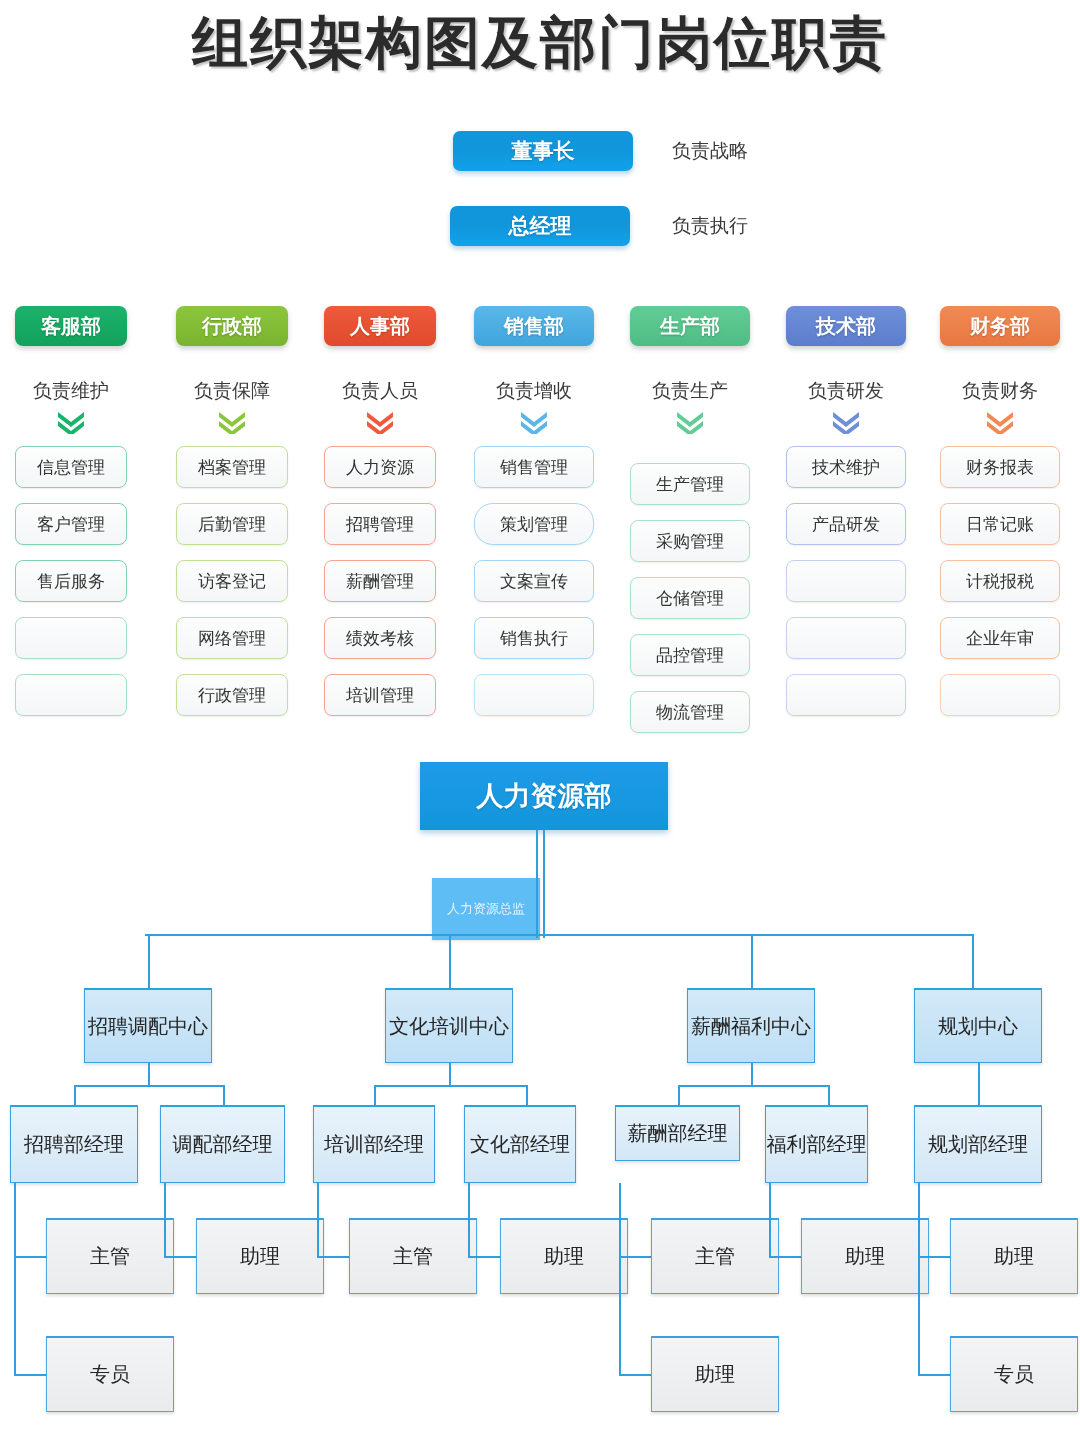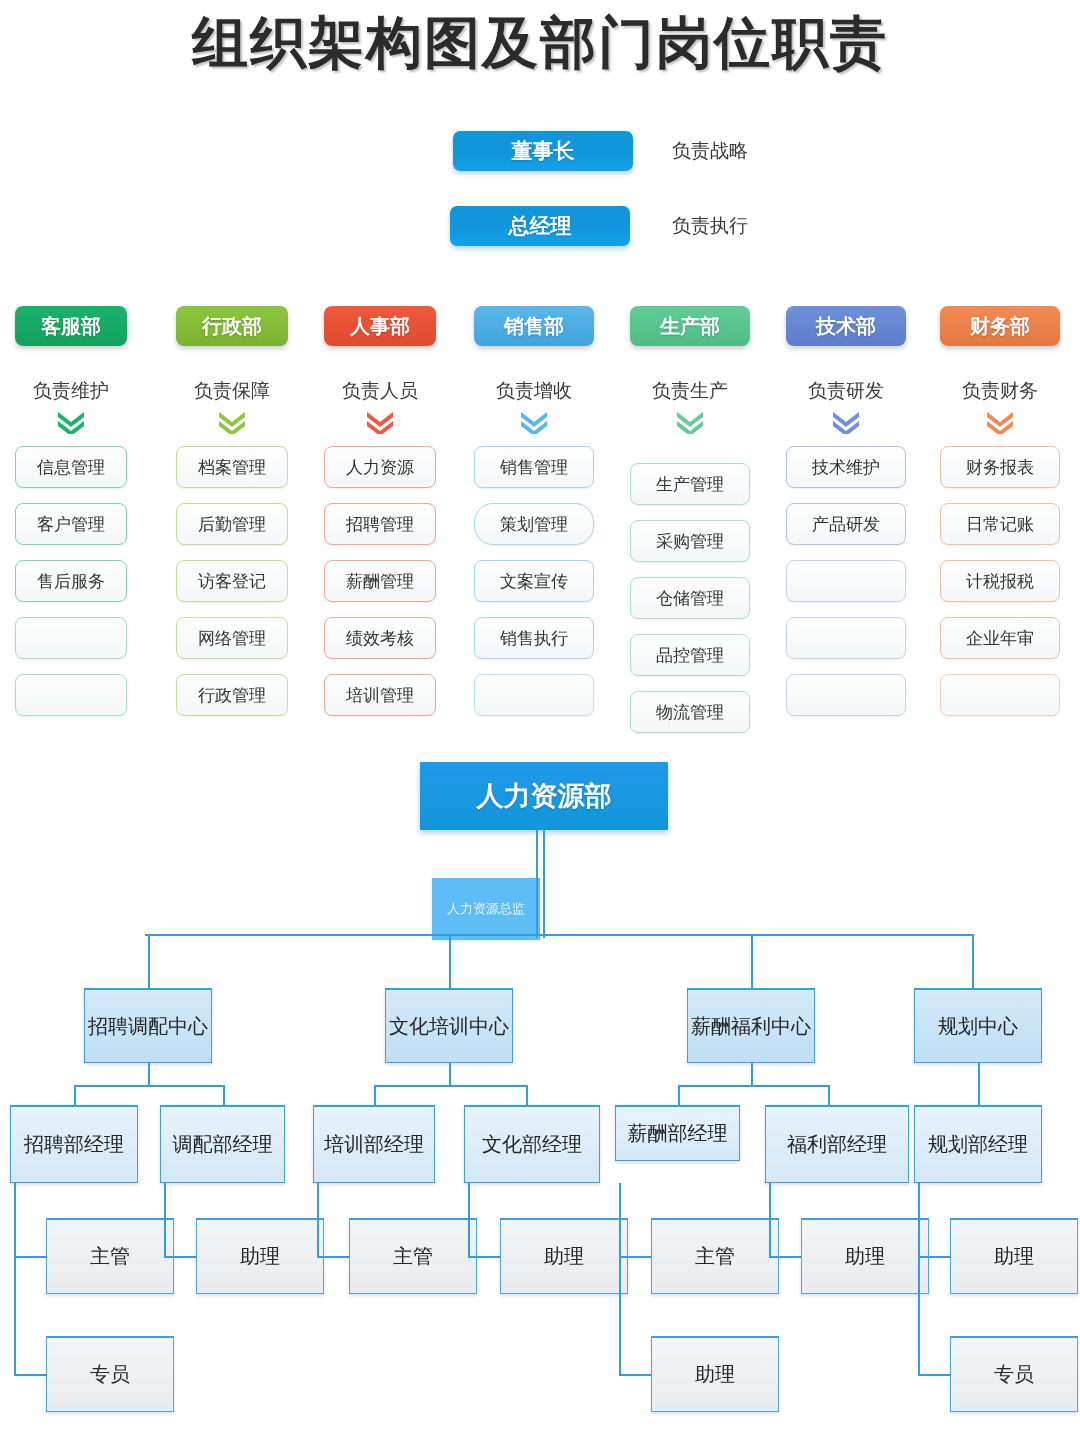--- a/index.html
+++ b/index.html
@@ -247,29 +247,29 @@
       <div class="ln h" style="left: 148px; top: 1085px; width: 76.5px;"></div>
       <div class="ln v" style="left: 222.5px; top: 1085px; height: 20px;"></div>
       <div class="node manager" style="left: 160px; top: 1105px; width: 125px; height: 78px;">调配部经理</div>
       <div class="ln v" style="left: 449px; top: 1063px; height: 22px;"></div>
       <div class="ln h" style="left: 374px; top: 1085px; width: 77px;"></div>
       <div class="ln v" style="left: 374px; top: 1085px; height: 20px;"></div>
       <div class="node manager" style="left: 313px; top: 1105px; width: 122px; height: 78px;">培训部经理</div>
       <div class="ln v" style="left: 449px; top: 1063px; height: 22px;"></div>
       <div class="ln h" style="left: 449px; top: 1085px; width: 79px;"></div>
       <div class="ln v" style="left: 526px; top: 1085px; height: 20px;"></div>
-      <div class="node manager" style="left: 464px; top: 1105px; width: 136px; height: 78px;">文化部经理</div>
+      <div class="node manager" style="left: 464px; top: 1105px; width: 112px; height: 78px;">文化部经理</div>
       <div class="ln v" style="left: 751px; top: 1063px; height: 22px;"></div>
       <div class="ln h" style="left: 677.5px; top: 1085px; width: 75.5px;"></div>
       <div class="ln v" style="left: 677.5px; top: 1085px; height: 20px;"></div>
       <div class="node manager" style="left: 615px; top: 1105px; width: 125px; height: 56px;">薪酬部经理</div>
       <div class="ln v" style="left: 751px; top: 1063px; height: 22px;"></div>
       <div class="ln h" style="left: 751px; top: 1085px; width: 78.5px;"></div>
       <div class="ln v" style="left: 827.5px; top: 1085px; height: 20px;"></div>
-      <div class="node manager" style="left: 765px; top: 1105px; width: 144px; height: 78px;">福利部经理</div>
+      <div class="node manager" style="left: 765px; top: 1105px; width: 103px; height: 78px;">福利部经理</div>
       <div class="ln v" style="left: 978px; top: 1063px; height: 22px;"></div>
       <div class="ln h" style="left: 978px; top: 1085px; width: 2px;"></div>
       <div class="ln v" style="left: 978px; top: 1085px; height: 20px;"></div>
       <div class="node manager" style="left: 914px; top: 1105px; width: 128px; height: 78px;">规划部经理</div>
       <div class="ln v" style="left: 14px; top: 1183px; height: 73px;"></div>
       <div class="ln h" style="left: 14px; top: 1256px; width: 34px;"></div>
       <div class="node staff" style="left: 46px; top: 1218px; width: 128px; height: 76px;">主管</div>
       <div class="ln v" style="left: 14px; top: 1183px; height: 191px;"></div>
       <div class="ln h" style="left: 14px; top: 1374px; width: 34px;"></div>
       <div class="node staff" style="left: 46px; top: 1336px; width: 128px; height: 76px;">专员</div>

